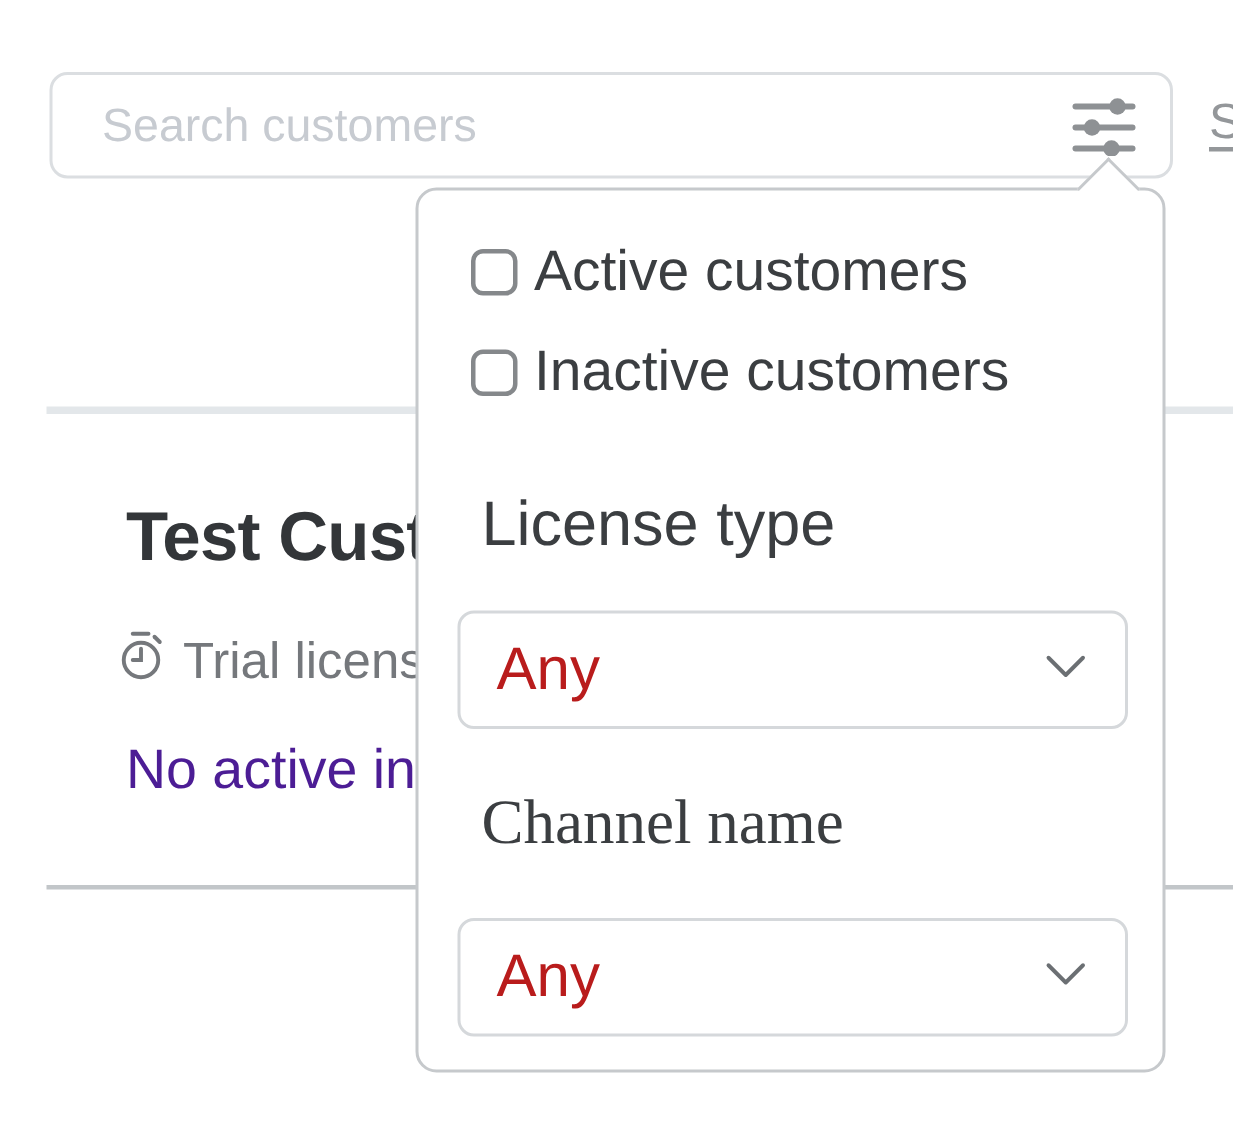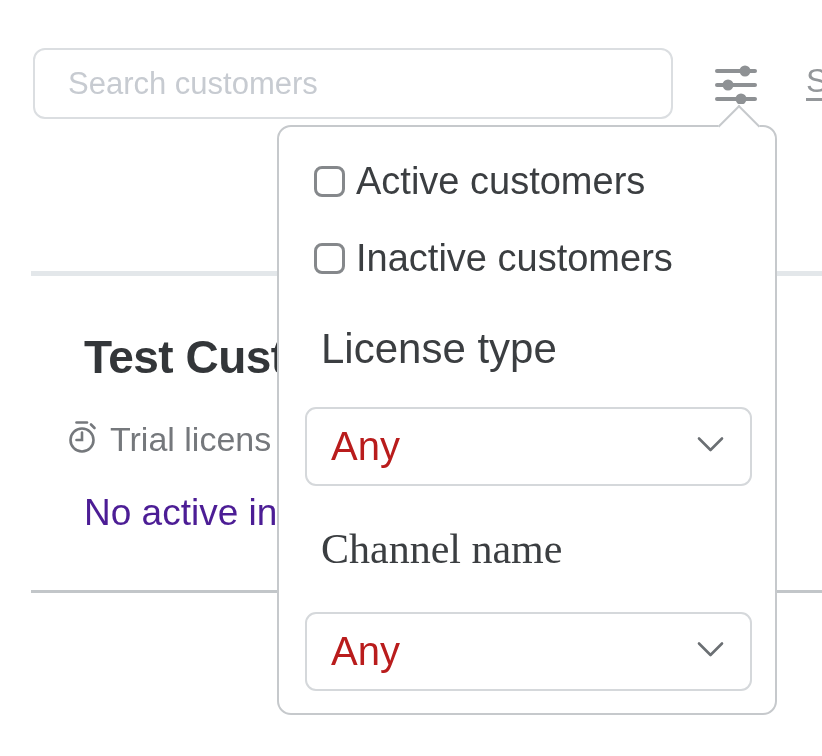--- a/index.html
+++ b/index.html
@@ -18,32 +18,32 @@
   .divider-dark{
     position:absolute;left:31px;top:590px;width:791px;height:3px;
     background:#c2c6c9;
   }
   .customer-name{
     position:absolute;left:84px;top:330px;
     font-size:46px;font-weight:700;color:#333639;
     letter-spacing:-0.5px;white-space:nowrap;
   }
   .license-row{
-    position:absolute;left:68px;top:420px;
-    display:flex;align-items:flex-start;gap:12px;
+    position:absolute;left:80px;top:420px;
+    display:flex;align-items:center;gap:12px;
     color:#75787c;font-size:34px;white-space:nowrap;
   }
   .status-text{
     position:absolute;left:84px;top:492px;
     font-size:37px;color:#4c1d95;white-space:nowrap;
   }
   
   .search-input{
     position:absolute;left:33px;top:48px;
-    width:640px;height:71px;box-sizing:border-box;
+    width:749px;height:71px;box-sizing:border-box;
     border:2px solid #dbdee1;border-radius:12px;
     padding:0 80px 0 33px;
     font-family:"Liberation Sans", sans-serif;
     font-size:31px;color:#3b3e41;background:#fff;outline:none;
   }
   .search-input::placeholder{color:#c7cbd1;opacity:1;}
   .filter-button{
     position:absolute;left:704px;top:56px;width:64px;height:56px;
     background:transparent;border:none;padding:0;margin:0;
     display:flex;align-items:center;justify-content:center;cursor:pointer;
@@ -64,21 +64,21 @@
     position:absolute;left:445px;top:-16px;
     width:28px;height:28px;background:#fff;
     border-top:2px solid #c6c9cc;border-left:2px solid #c6c9cc;
     transform:rotate(45deg);
   }
   .check-row{
     position:absolute;left:35px;
     display:flex;align-items:center;gap:11px;cursor:pointer;
   }
   .check-row.row-0{top:33px;}
-  .check-row.row-1{top:110px;}
+  .check-row.row-1{top:100px;}
   .check-row input[type=checkbox]{
     appearance:none;-webkit-appearance:none;
     width:31px;height:31px;box-sizing:border-box;
     border:3px solid #85888b;border-radius:8px;
     background:#fff;margin:0;cursor:pointer;flex:0 0 auto;
   }
   .check-label{font-size:38px;color:#3b3e41;white-space:nowrap;}
   .field-label{
     position:absolute;left:26px;
     font-size:42px;color:#3b3e41;white-space:nowrap;margin-left:16px;

